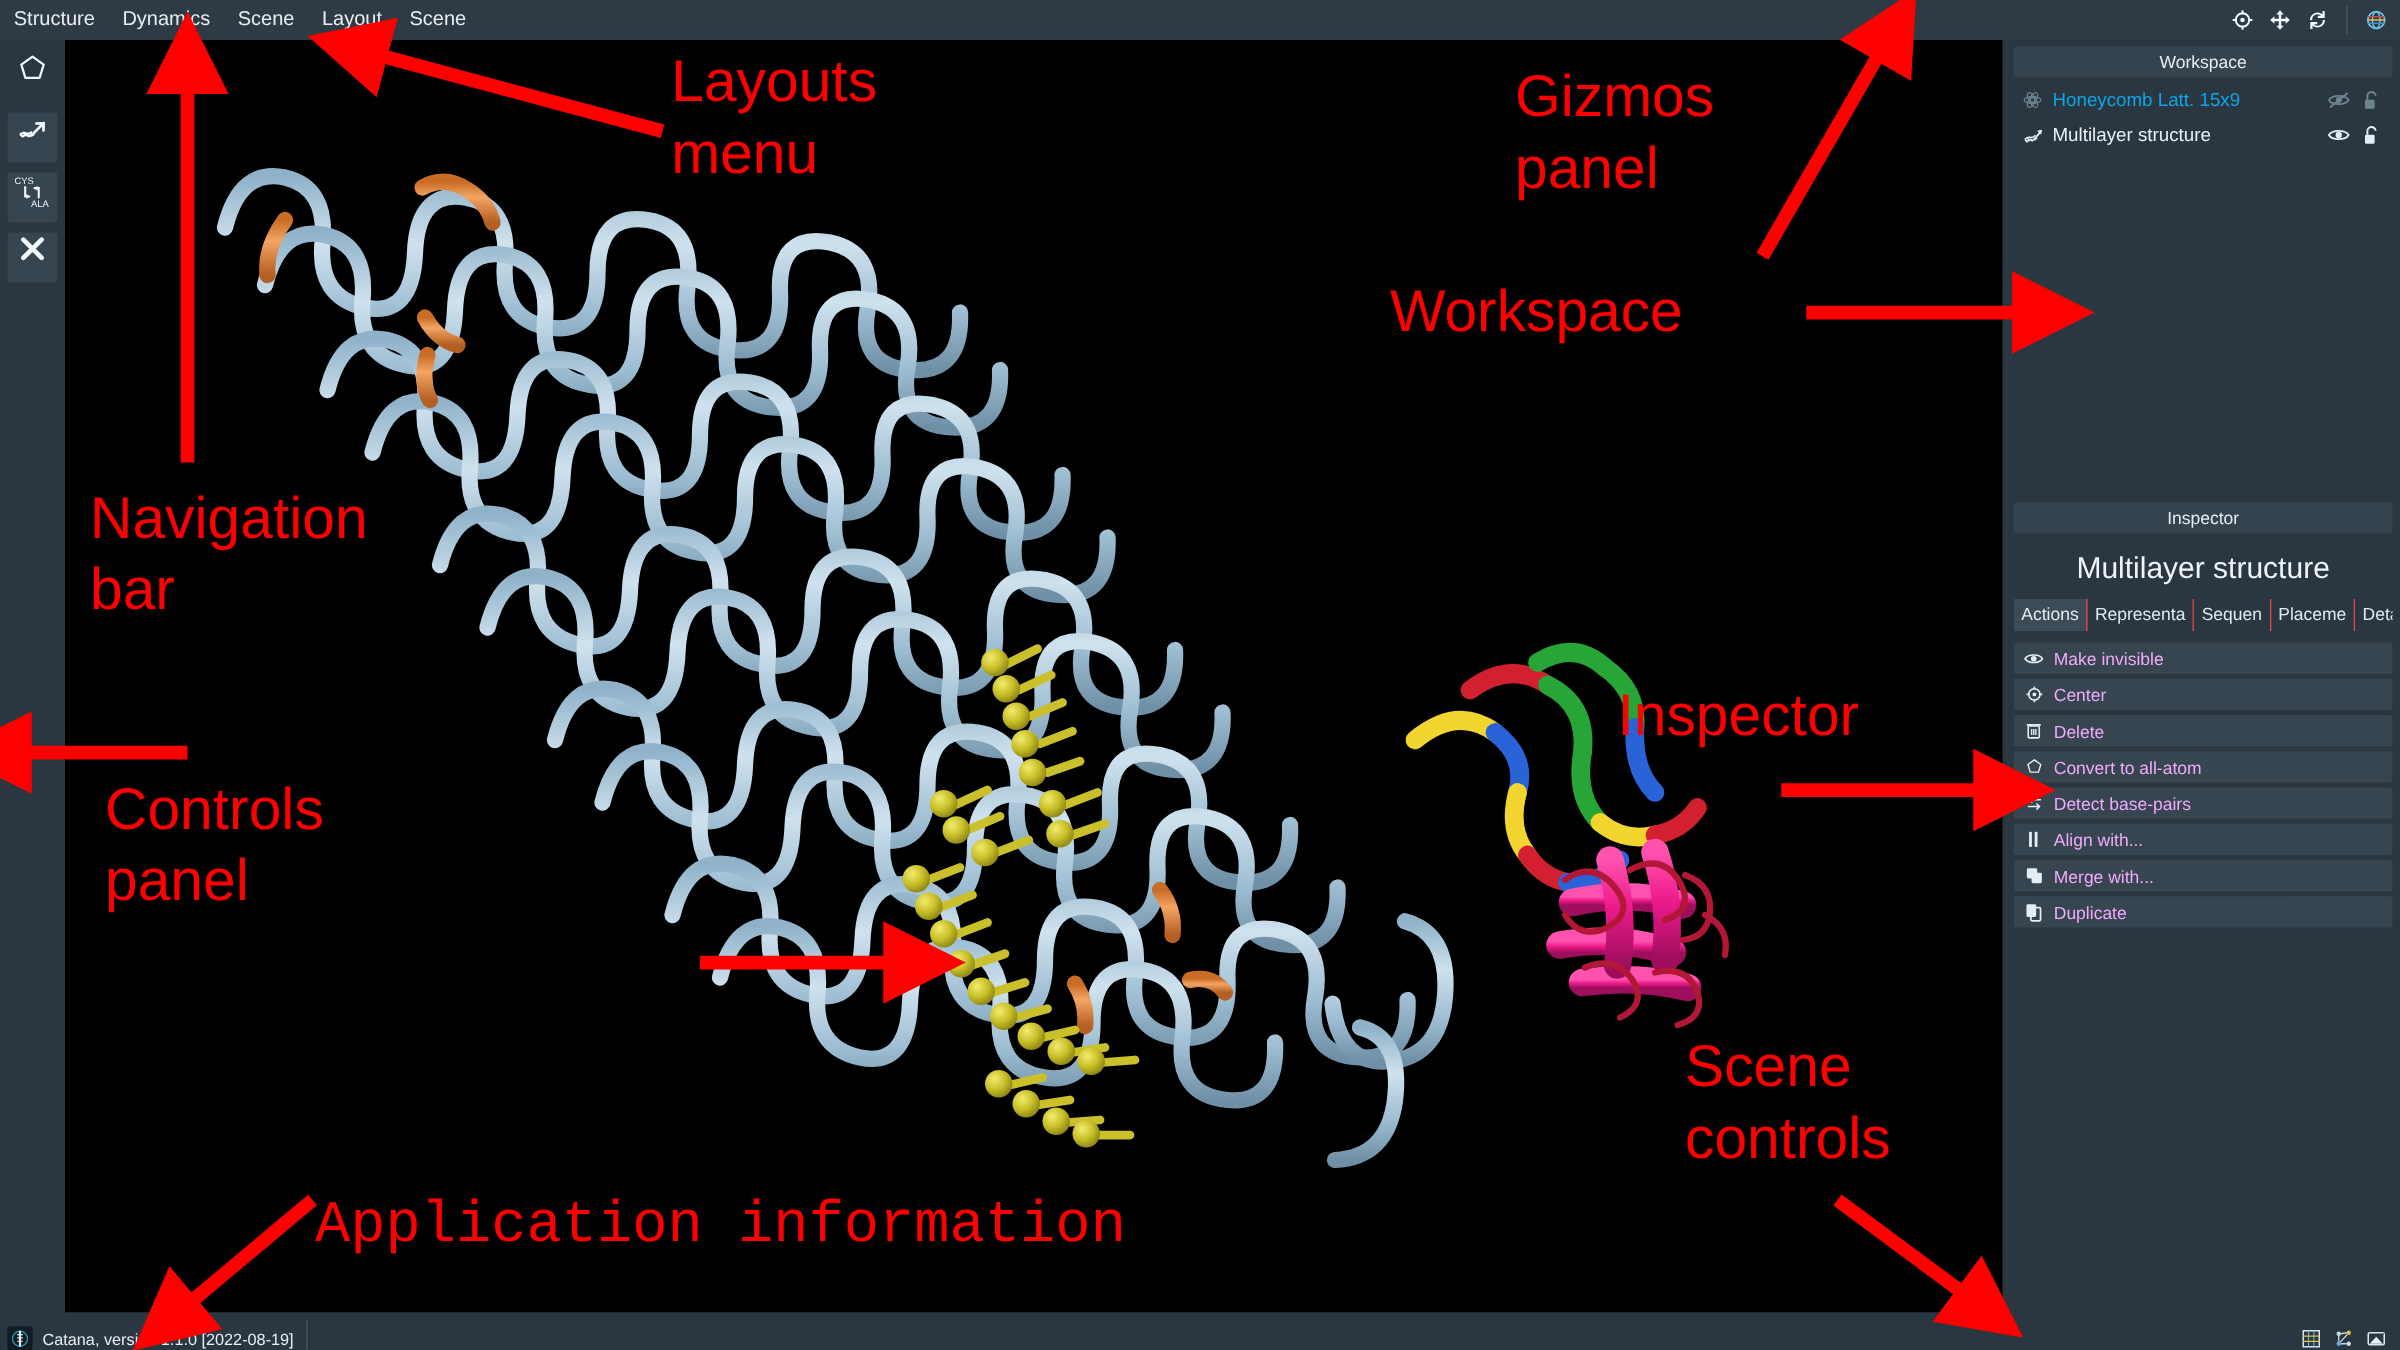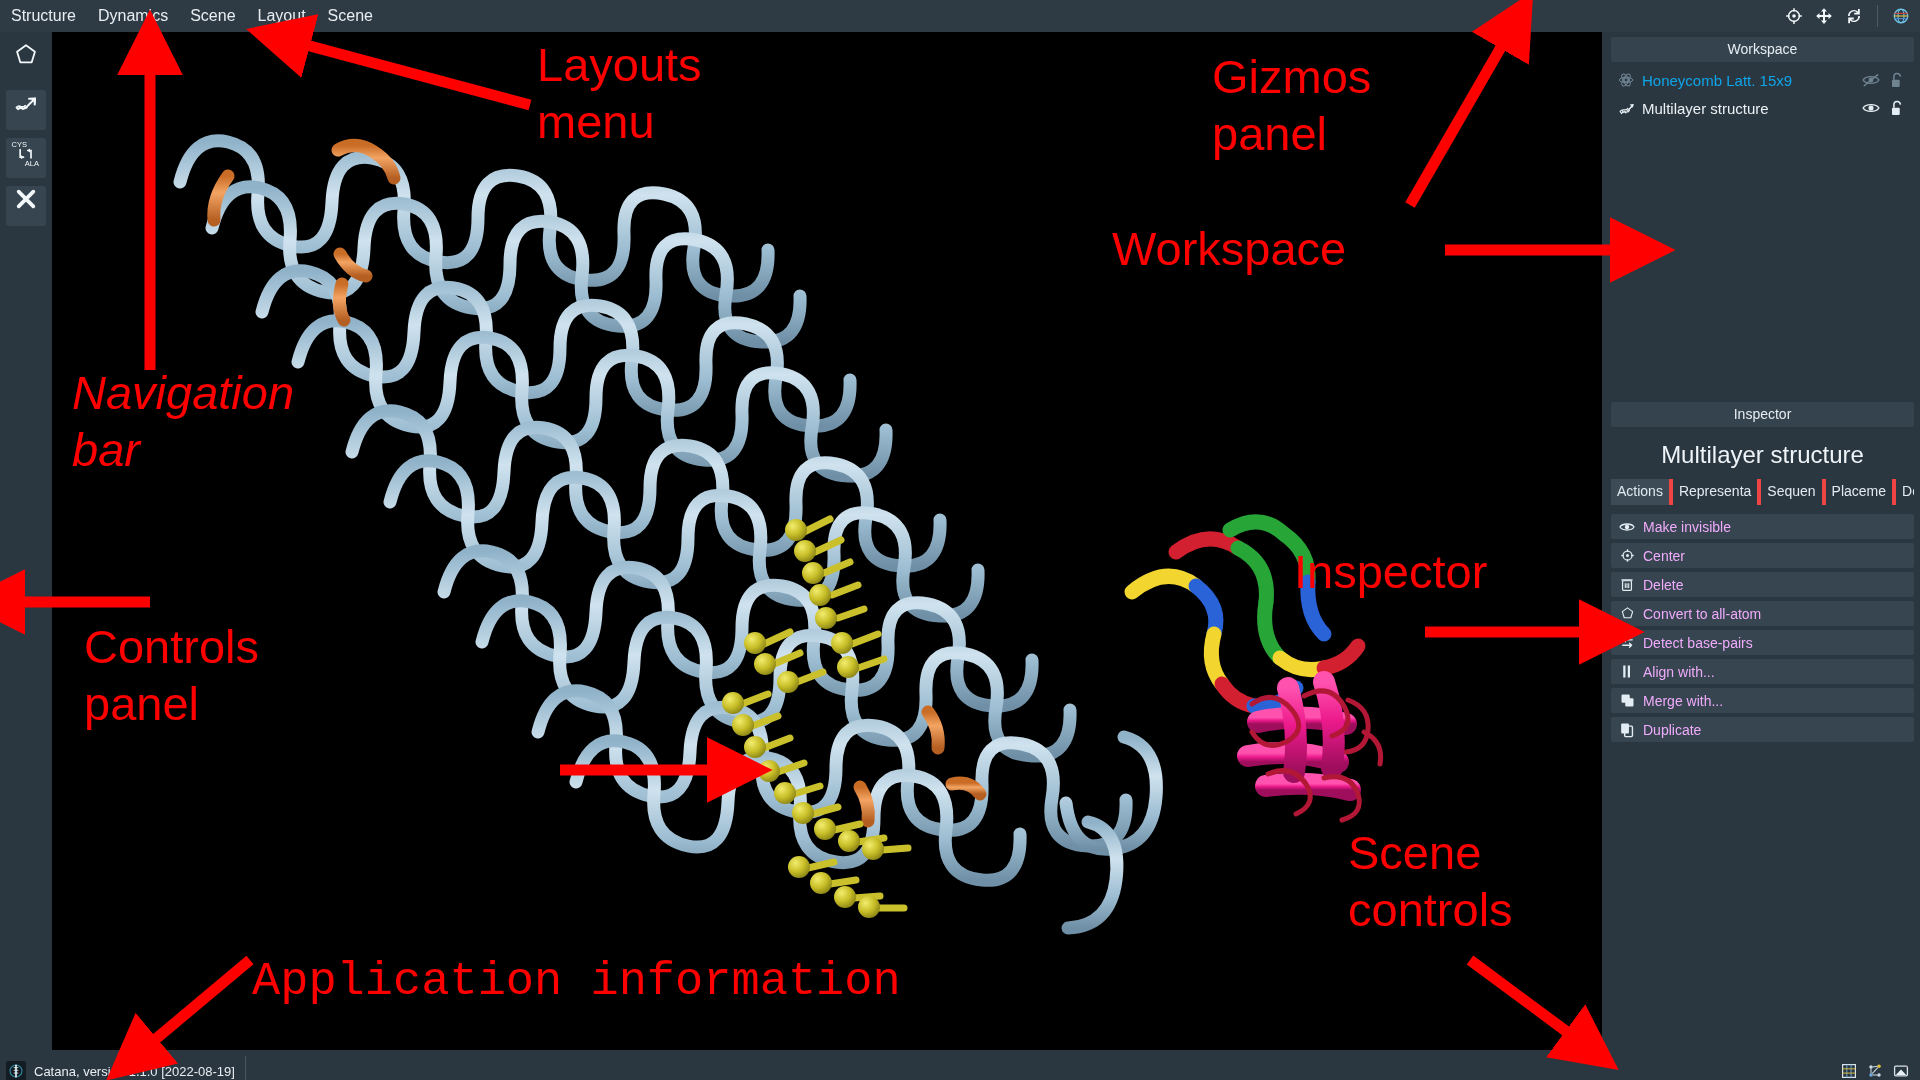--- a/index.html
+++ b/index.html
@@ -132,21 +132,21 @@
   #inspector-tabs {
     display: flex;
     margin: 0 6px;
     height: 26px;
     overflow: hidden;
   }
   .insp-tab {
     color: #e2eaf0;
     font-size: 14px;
     padding: 4px 6px 3px 6px;
-    border-right: 4px solid #ef4444;
+    border-right: 1px solid #ef4444;
     white-space: nowrap;
     overflow: hidden;
     cursor: default;
     flex: 0 0 auto;
   }
   .insp-tab.active { background: #3c4b56; }
   .insp-tab:last-child { border-right: none; }
   #actions-list { margin: 9px 6px 0 6px; }
   .action-btn {
     display: flex; align-items: center;
@@ -688,21 +688,21 @@
       <line x1="250" y1="960" x2="145" y2="1048"></line>
     </g>
   </svg>
 
   <div id="anno-labels" style="position:absolute;left:0;top:0;width:1920px;height:1080px;pointer-events:none;z-index:31;">
     <div class="anno-text" style="left:537px;top:36px;">Layouts
 menu</div>
     <div class="anno-text" style="left:1212px;top:48px;">Gizmos
 panel</div>
     <div class="anno-text" style="left:1112px;top:220px;">Workspace</div>
-    <div class="anno-text" style="left:72px;top:364px;font-style:italic;">Navigation
+    <div class="anno-text" style="left:72px;top:385px;">Navigation
 bar</div>
     <div class="anno-text" style="left:84px;top:618px;">Controls
 panel</div>
     <div class="anno-text" style="left:1294px;top:543px;">Inspector</div>
     <div class="anno-text" style="left:1348px;top:824px;">Scene
 controls</div>
     <div class="anno-text" style="left:252px;top:953px;font-family:Liberation Mono, monospace;">Application information</div>
   </div>
 
 </div>

